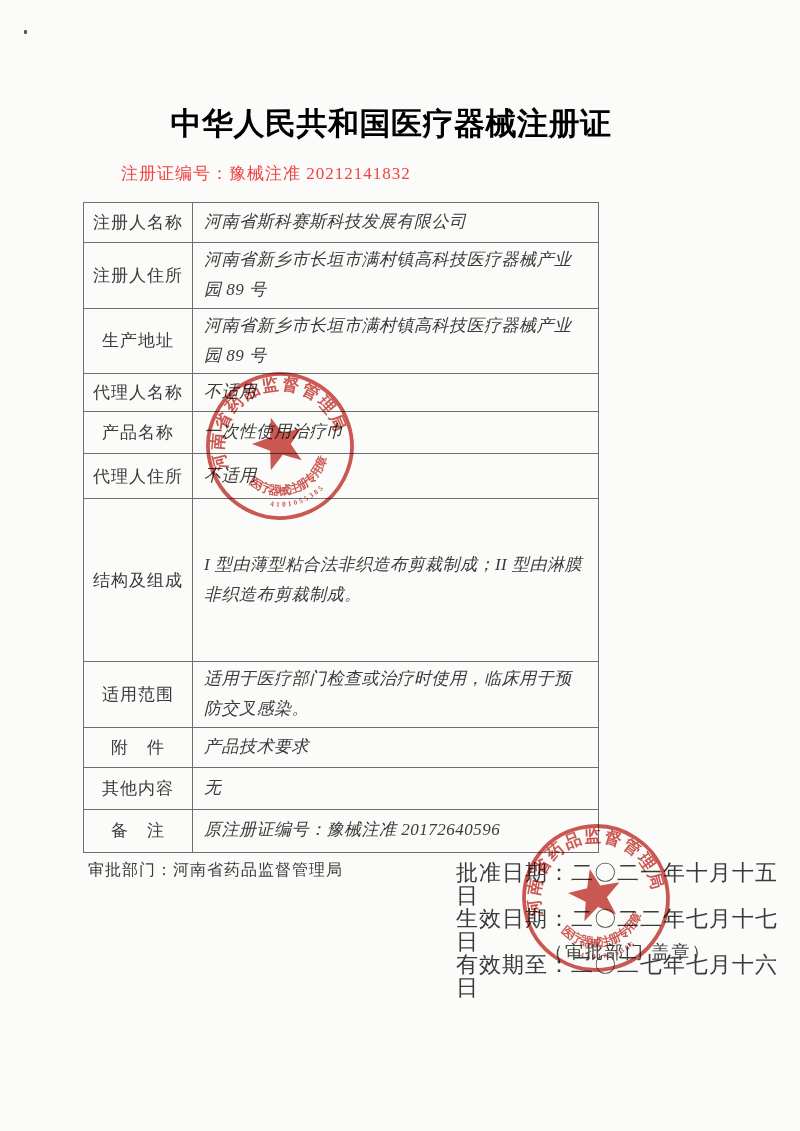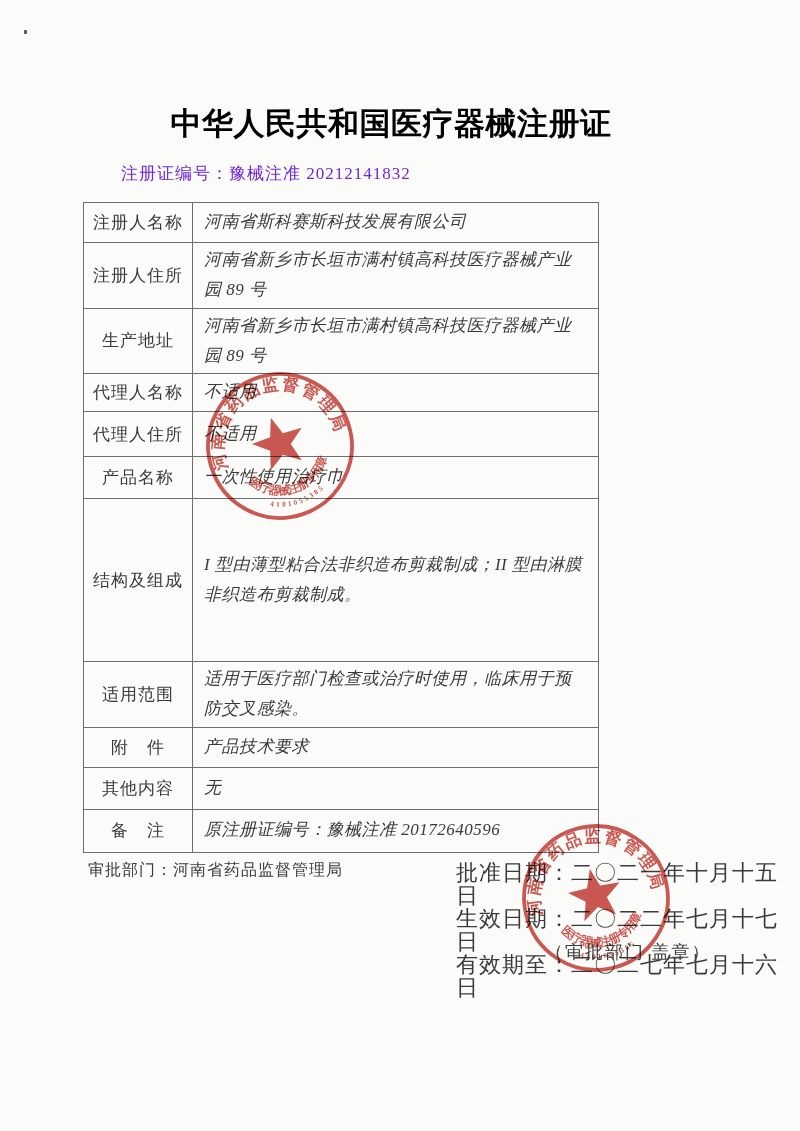--- a/index.html
+++ b/index.html
@@ -14,21 +14,21 @@
   .page{position:absolute;inset:0;}
   .speck{position:absolute;left:24px;top:30px;width:3px;height:4px;background:#555;border-radius:1px;}
   .title{
     position:absolute;top:103px;left:0;width:100%;
     text-align:center;text-indent:-18px;
     font-size:31px;font-weight:bold;color:#000000;
     letter-spacing:0.5px;
   }
   .cert-no{
     position:absolute;left:121px;top:162px;
-    font-size:17px;color:#6d28d9;letter-spacing:1px;
+    font-size:17px;color:#ef4444;letter-spacing:1px;
   }
   table.cert{
     position:absolute;left:83px;top:202px;width:516px;
     border-collapse:collapse;table-layout:fixed;
   }
   table.cert td{
     border:1px solid #6e6e6e;
     font-size:17px;color:#3a3a3a;
     vertical-align:middle;
   }
@@ -85,27 +85,27 @@
           <td class="val">河南省新乡市长垣市满村镇高科技医疗器械产业园 89 号</td>
         </tr>
         <tr style="height: 43px;">
           <td class="lbl">生产地址</td>
           <td class="val">河南省新乡市长垣市满村镇高科技医疗器械产业园 89 号</td>
         </tr>
         <tr style="height: 38px;">
           <td class="lbl">代理人名称</td>
           <td class="val">不适用</td>
         </tr>
+        <tr style="height: 42px;">
+          <td class="lbl">产品名称</td>
+          <td class="val">一次性使用治疗巾</td>
+        </tr>
         <tr style="height: 45px;">
           <td class="lbl">代理人住所</td>
           <td class="val">不适用</td>
-        </tr>
-        <tr style="height: 42px;">
-          <td class="lbl">产品名称</td>
-          <td class="val">一次性使用治疗巾</td>
         </tr>
         <tr style="height: 163px;">
           <td class="lbl">结构及组成</td>
           <td class="val">I 型由薄型粘合法非织造布剪裁制成；II 型由淋膜非织造布剪裁制成。</td>
         </tr>
         <tr style="height: 42px;">
           <td class="lbl">适用范围</td>
           <td class="val">适用于医疗部门检查或治疗时使用，临床用于预防交叉感染。</td>
         </tr>
         <tr style="height: 40px;">

